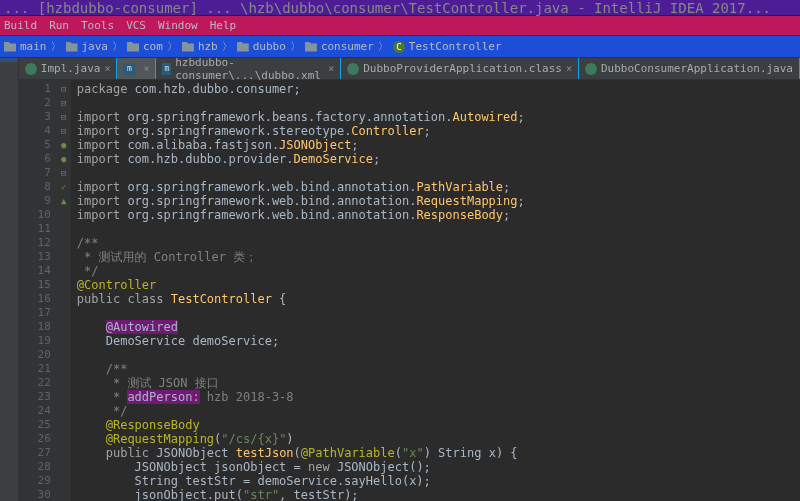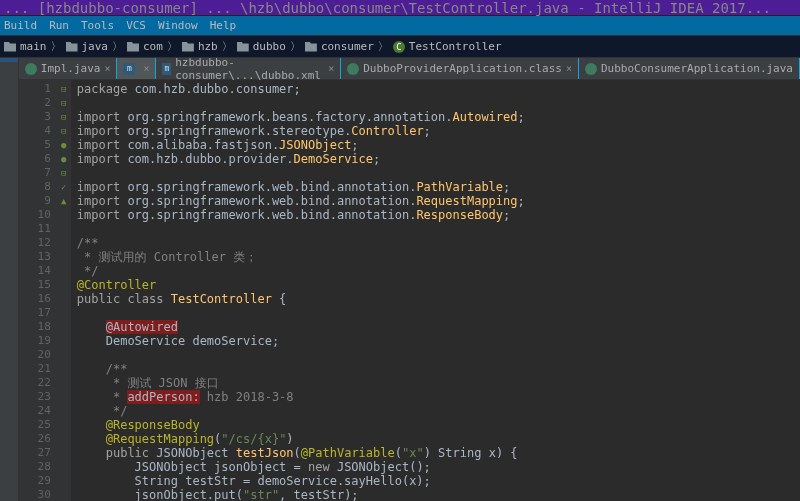--- a/index.html
+++ b/index.html
@@ -15,32 +15,32 @@
 .titlebar {
   background: #4c1d95;
   height: 16px;
   color: #888;
   font-size: 14px;
   padding-left: 4px;
   line-height: 16px;
   border-bottom: 1px solid #222;
 }
 .menubar {
-  background: #0369a1;
+  background: #be185d;
   height: 20px;
   display: flex;
   align-items: center;
   padding-left: 4px;
   font-size: 11px;
   color: #bbb;
   border-bottom: 1px solid #323232;
 }
 .menubar span { margin-right: 12px; cursor: default; }
 .breadcrumb {
-  background: #0f172a;
+  background: #1d4ed8;
   height: 22px;
   display: flex;
   align-items: center;
   font-size: 11px;
   color: #bbb;
   border-bottom: 1px solid #323232;
 }
 .crumb {
   display: flex;
   align-items: center;
@@ -139,21 +139,21 @@
   line-height: 14px;
   padding: 2px 0 2px 6px;
   white-space: pre;
 }
 .kw { color: #a3a3a3; }
 .str { color: #6a8759; }
 .cm { color: #808080; }
 .cl { color: #a9b7c6; }
 .an { color: #bbb529; }
 .id { color: #ffc66d; }
-.hl { background: #7f1d1d; }
+.hl { background: #701a75; }
 </style>
 </head>
 <body>
 
 <div class="titlebar">... [hzbdubbo-consumer] ... \hzb\dubbo\consumer\TestController.java - IntelliJ IDEA 2017...</div>
 
 <div class="menubar" id="menubar">
     <span>Build</span>
     <span>Run</span>
     <span>Tools</span>

